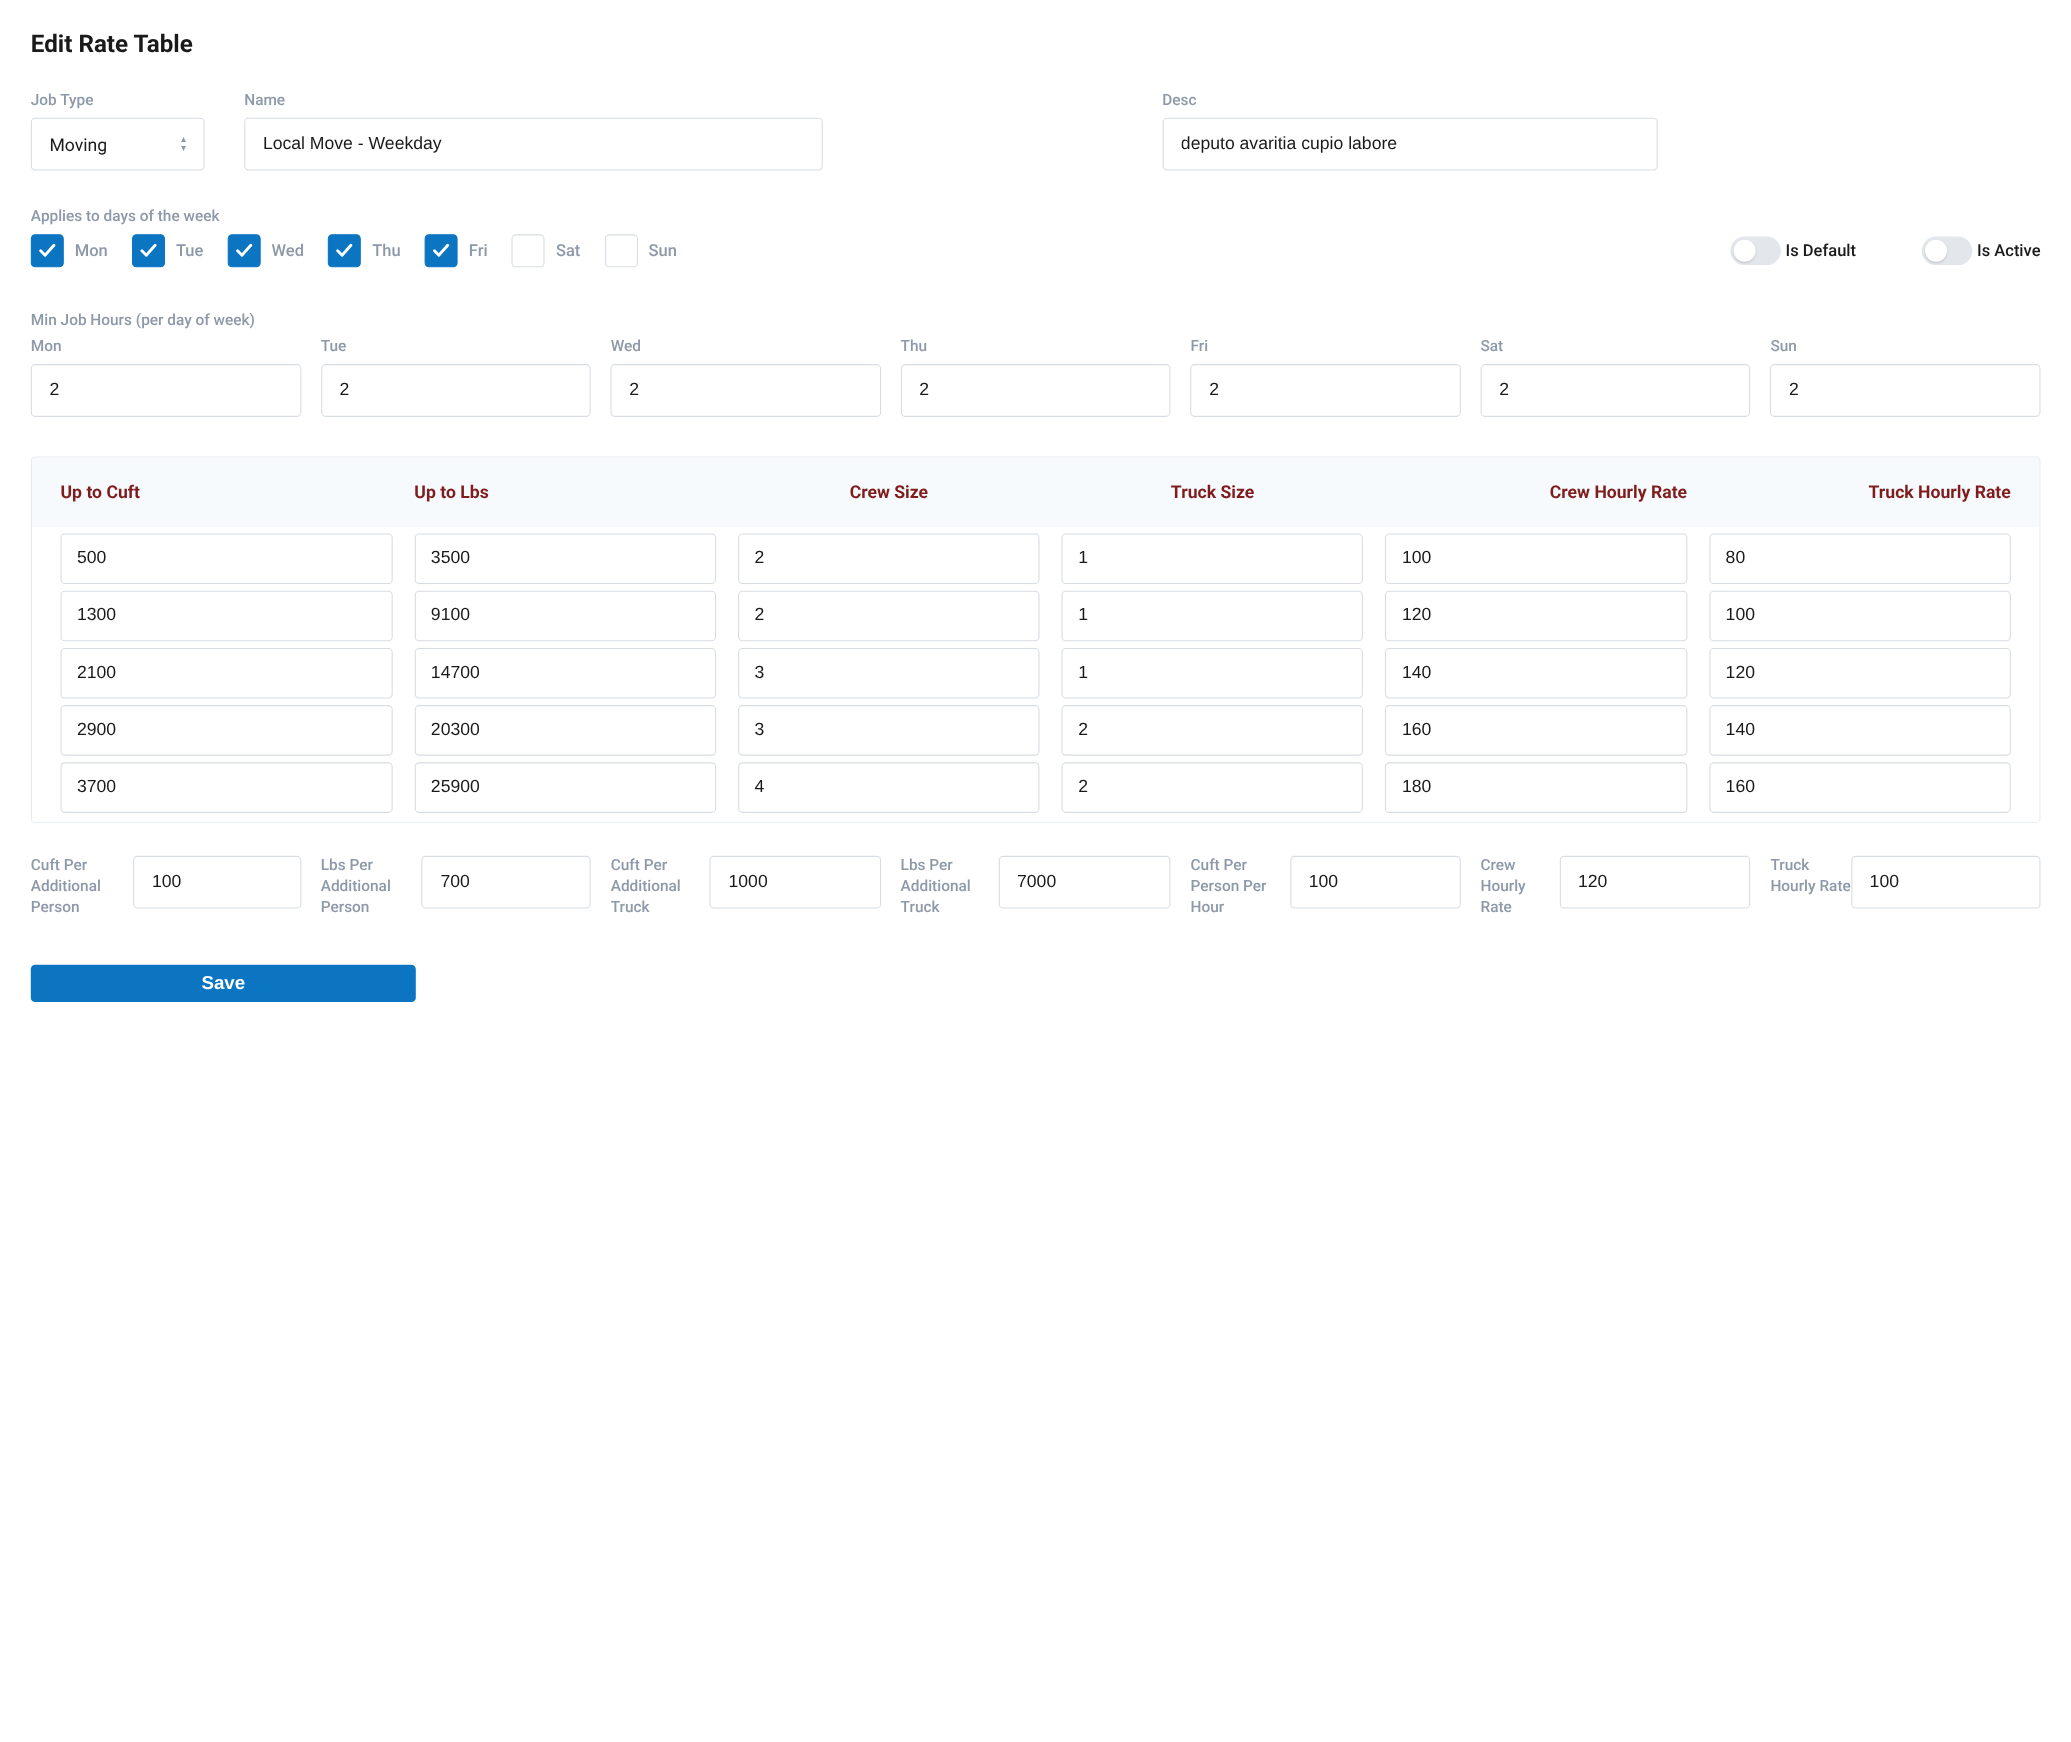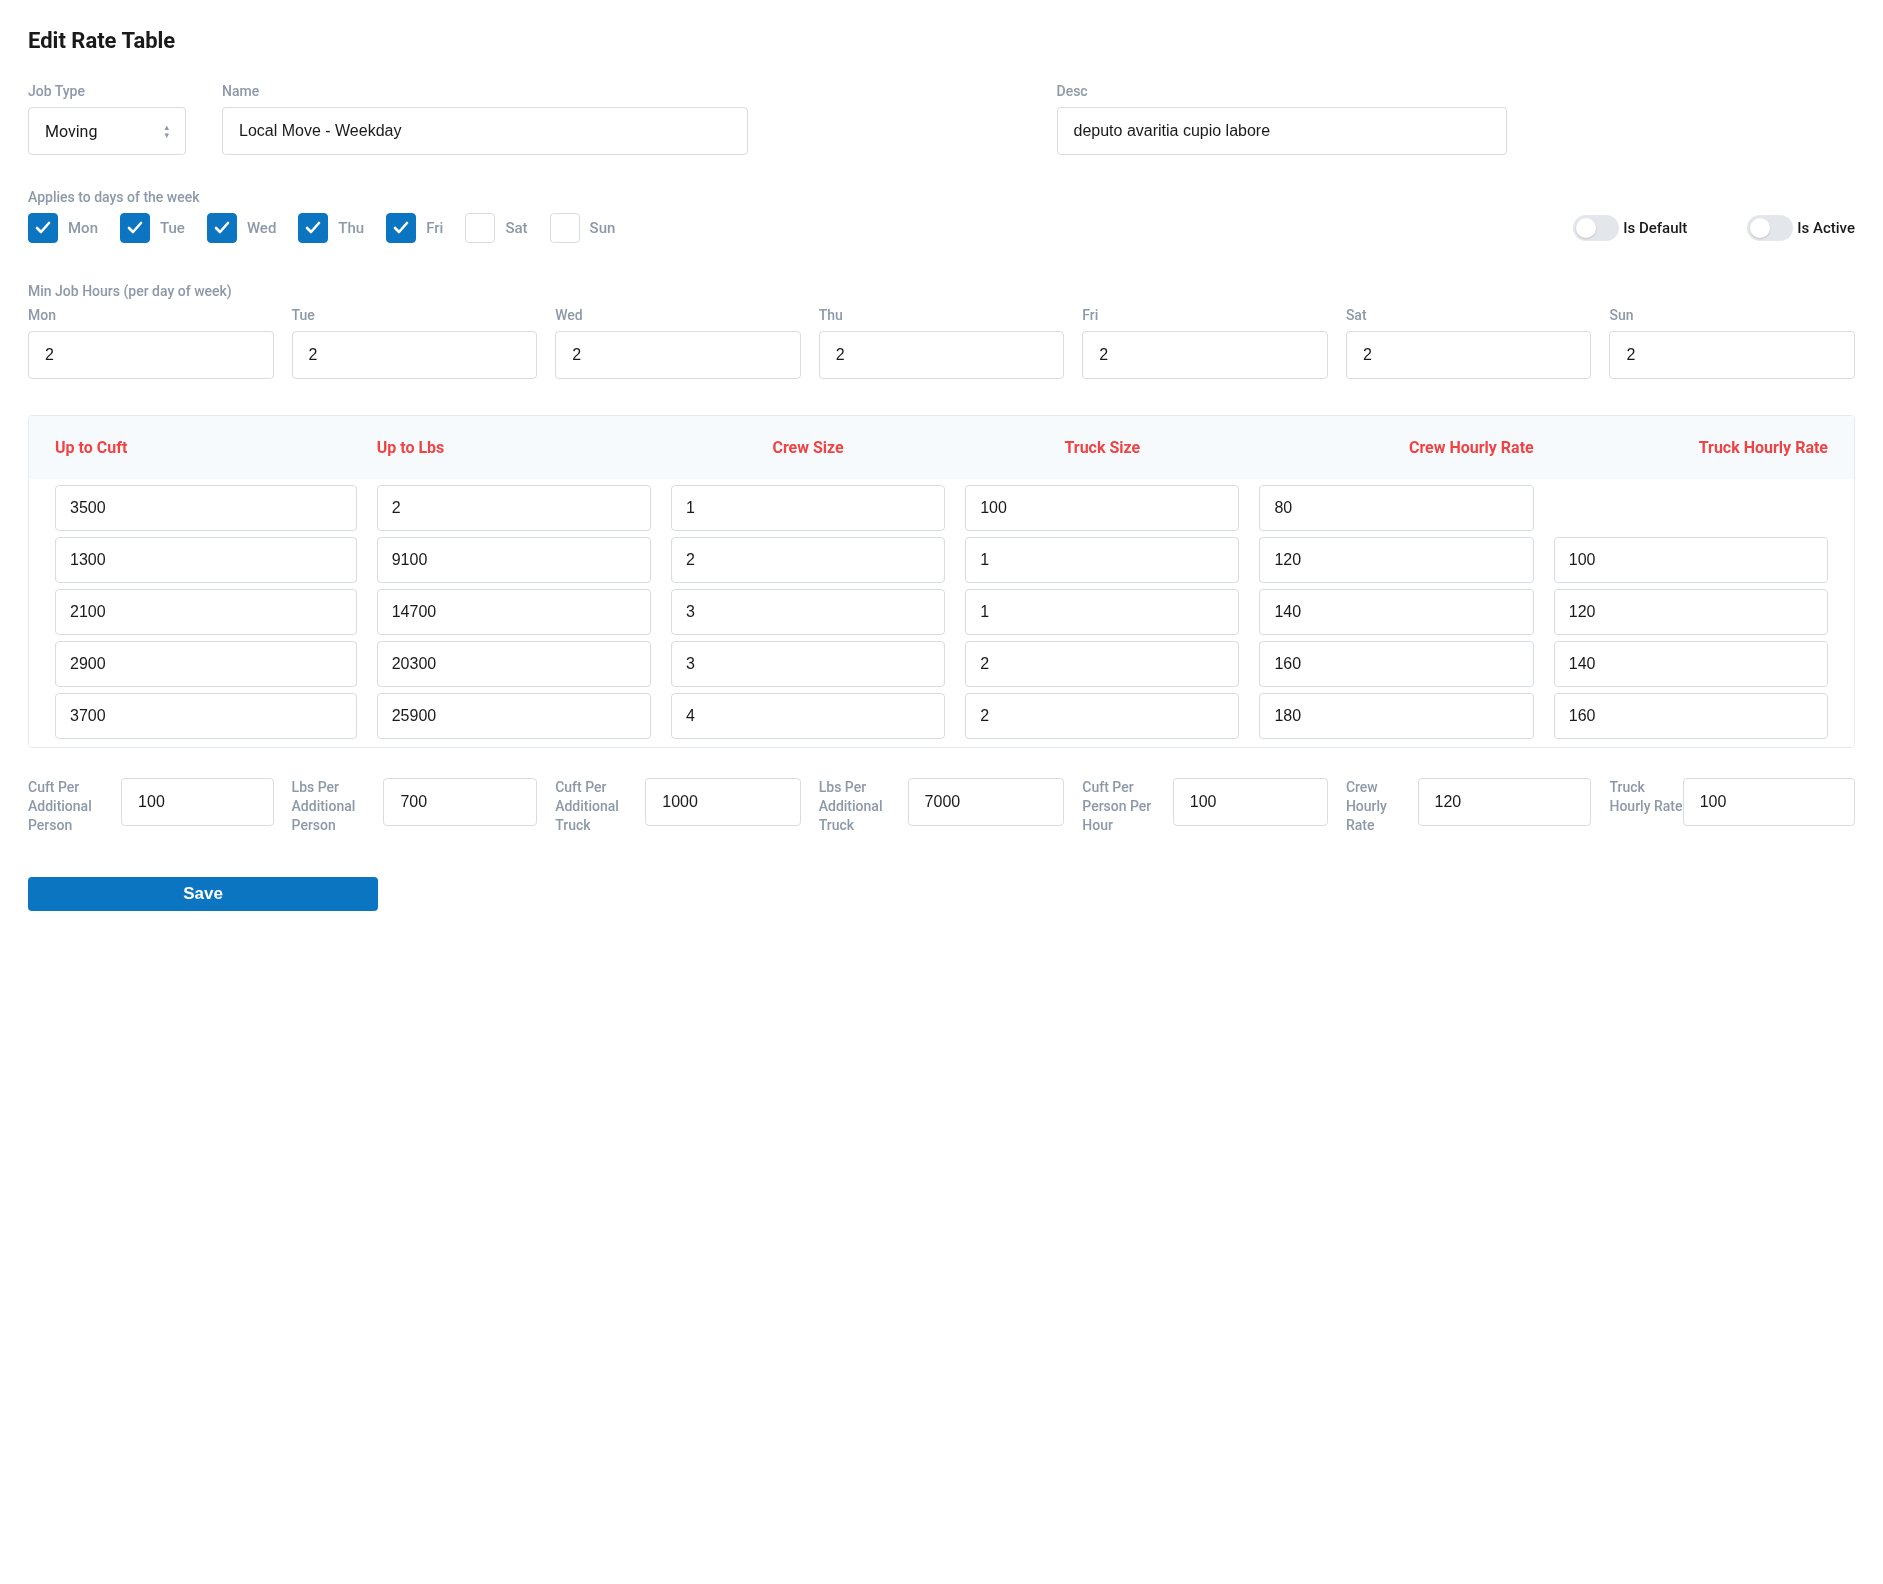--- a/index.html
+++ b/index.html
@@ -107,21 +107,21 @@
     grid-template-columns: 1.1fr 1fr 1fr 1fr 1fr 1fr;
     align-items: center;
     padding: 0 26px;
     gap: 20px;
   }
   .rt-head {
     background: #f7fafd;
     padding-top: 22px;
     padding-bottom: 22px;
   }
-  .rt-head .hcell { font-size: 16px; font-weight: 700; color: #ef4444; }
+  .rt-head .hcell { font-size: 16px; font-weight: 700; color: #7f1d1d; }
   .rt-head .hcell.center { text-align: center; }
   .rt-head .hcell.right { text-align: right; }
   .rt-body { background: #fff; padding-bottom: 8px; }
   .rt-row { padding-top: 6px; padding-bottom: 0; }
   .rt-row input.cell-input {
     width: 100%;
     height: 46px;
     border: 1px solid #d8dde3;
     border-radius: 4px;
     padding: 0 14px;
@@ -284,20 +284,21 @@
   <div class="rt-head">
     <div class="hcell">Up to Cuft</div>
     <div class="hcell">Up to Lbs</div>
     <div class="hcell center">Crew Size</div>
     <div class="hcell center">Truck Size</div>
     <div class="hcell right">Crew Hourly Rate</div>
     <div class="hcell right">Truck Hourly Rate</div>
   </div>
   <div class="rt-body" id="rt-body">
       <div class="rt-row">
+        <input type="text" class="cell-input" value="500" style="">
         <input type="text" class="cell-input" value="3500" style="">
         <input type="text" class="cell-input" value="2" style="">
         <input type="text" class="cell-input" value="1" style="">
         <input type="text" class="cell-input" value="100" style="">
         <input type="text" class="cell-input" value="80" style="">
       </div>
       <div class="rt-row">
         <input type="text" class="cell-input" value="1300" style="">
         <input type="text" class="cell-input" value="9100" style="">
         <input type="text" class="cell-input" value="2" style="">

